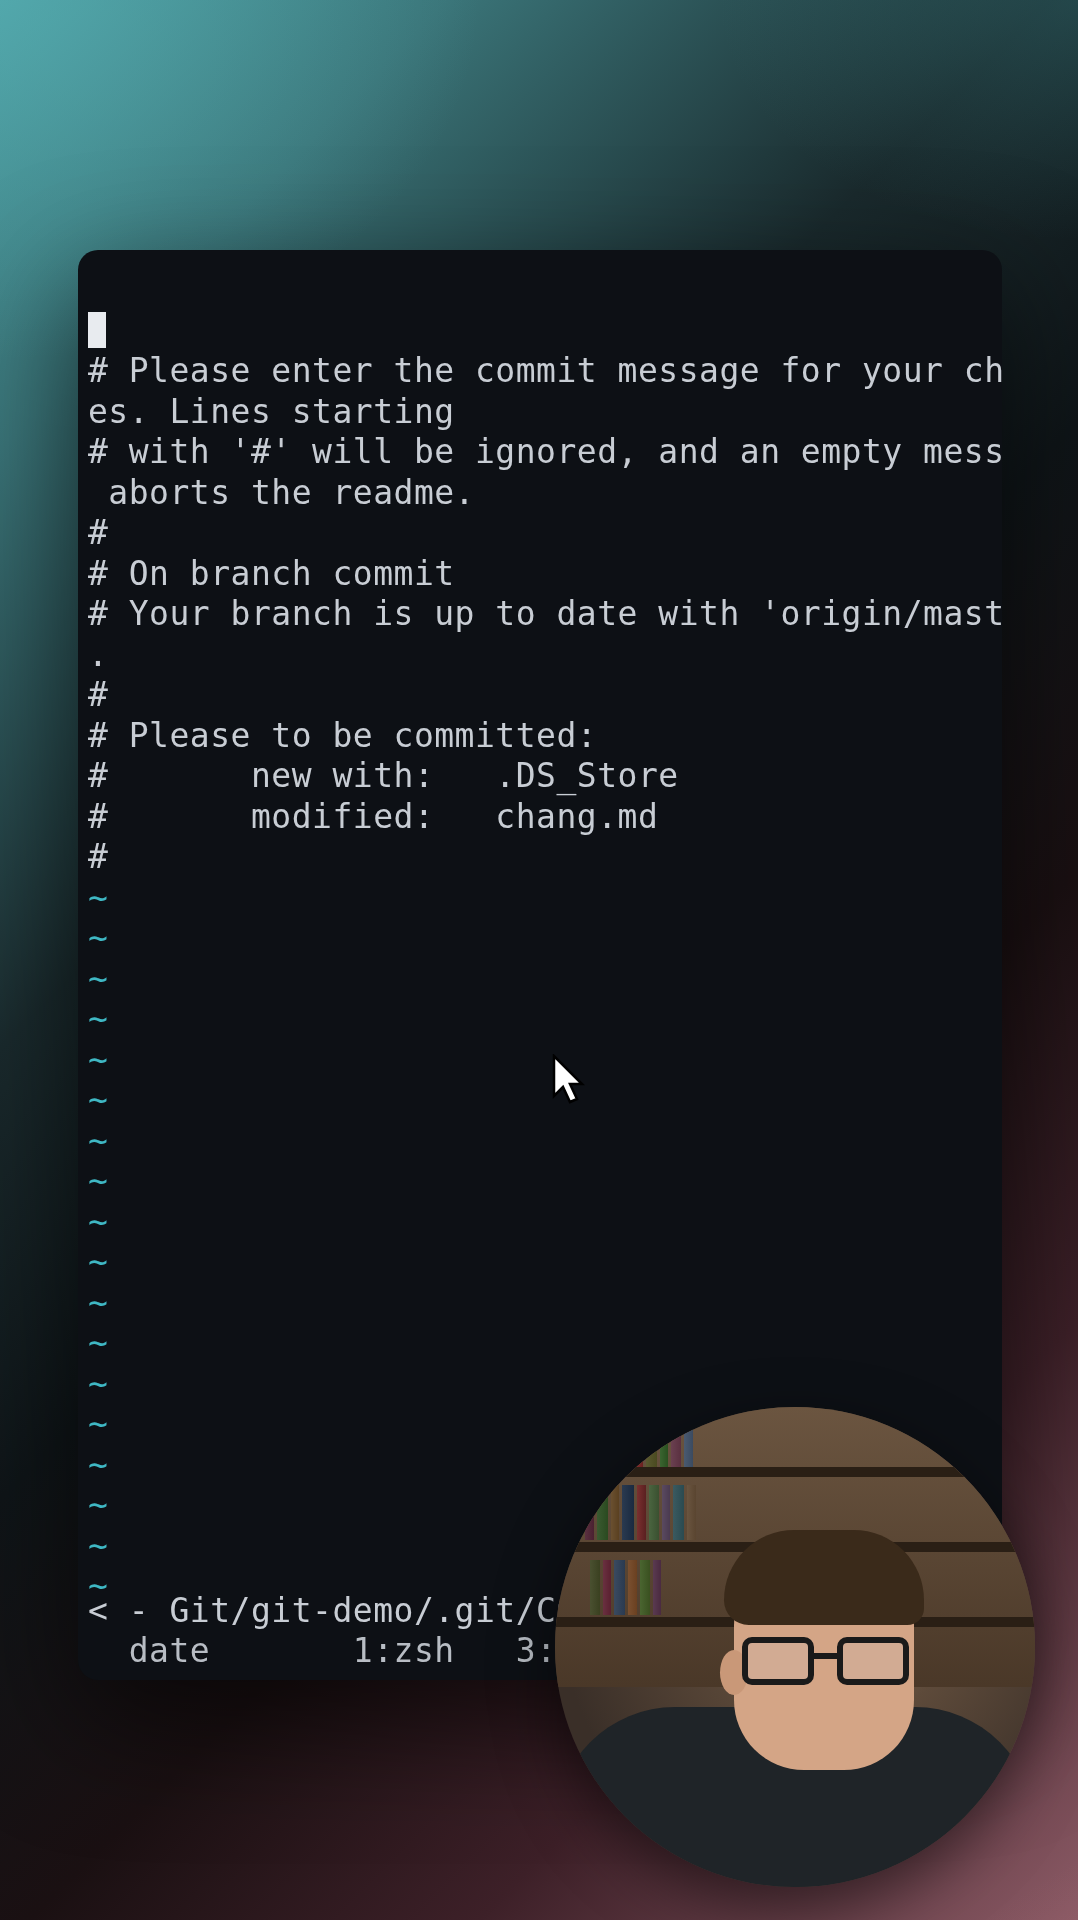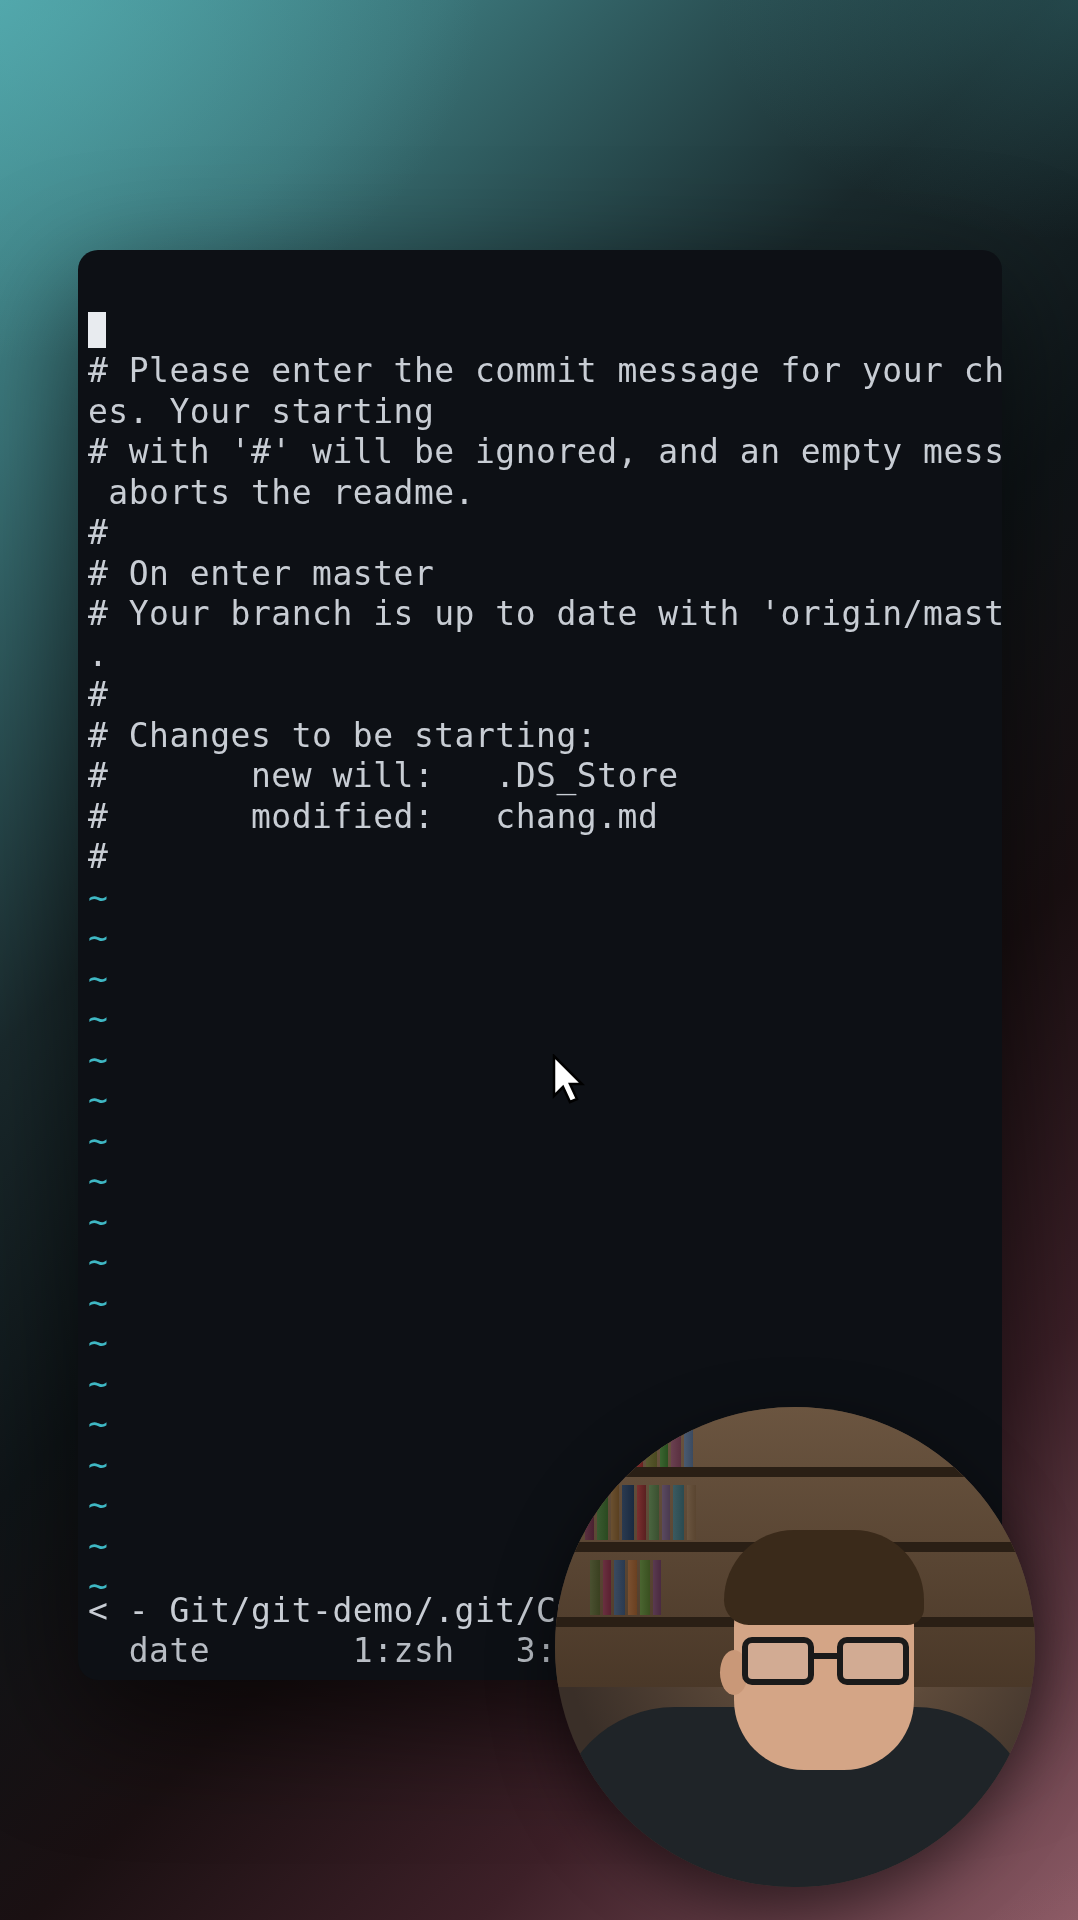--- a/index.html
+++ b/index.html
@@ -205,30 +205,30 @@
   </style>
 </head>
 <body>
 
 <div class="bg-wave"></div>
 
 <div class="terminal-window">
   <div class="terminal-content">
 <span class="cursor-block"></span>
 <span># Please enter the commit message for your chang</span>
-<span>es. Your starting</span>
+<span>es. Lines starting</span>
 <span># with '#' will be ignored, and an empty message</span>
 <span> aborts the readme.</span>
 <span>#</span>
-<span># On enter master</span>
+<span># On branch commit</span>
 <span># Your branch is up to date with 'origin/master'</span>
 <span>.</span>
 <span>#</span>
-<span># Changes to be starting:</span>
-<span>#       new will:   .DS_Store</span>
+<span># Please to be committed:</span>
+<span>#       new with:   .DS_Store</span>
 <span>#       modified:   chang.md</span>
 <span>#</span>
 <div id="tilde-container"><div class="tilde-line">~</div><div class="tilde-line">~</div><div class="tilde-line">~</div><div class="tilde-line">~</div><div class="tilde-line">~</div><div class="tilde-line">~</div><div class="tilde-line">~</div><div class="tilde-line">~</div><div class="tilde-line">~</div><div class="tilde-line">~</div><div class="tilde-line">~</div><div class="tilde-line">~</div><div class="tilde-line">~</div><div class="tilde-line">~</div><div class="tilde-line">~</div><div class="tilde-line">~</div><div class="tilde-line">~</div><div class="tilde-line">~</div></div></div>
   <div class="status-line">&lt; - Git/git-demo/.git/COMM</div>
   <div class="tmux-line">  <span>date</span>       <span>1:zsh</span>   <span>3:z</span></div>
 </div>
 
 <div class="mouse-cursor">
   <svg width="40" height="55" viewBox="0 0 40 55">
     <path d="M 4 2 L 4 42 L 13 33 L 20 48 L 27 45 L 20 30 L 32 30 Z" fill="#ffffff" stroke="#000000" stroke-width="2.5"></path>

